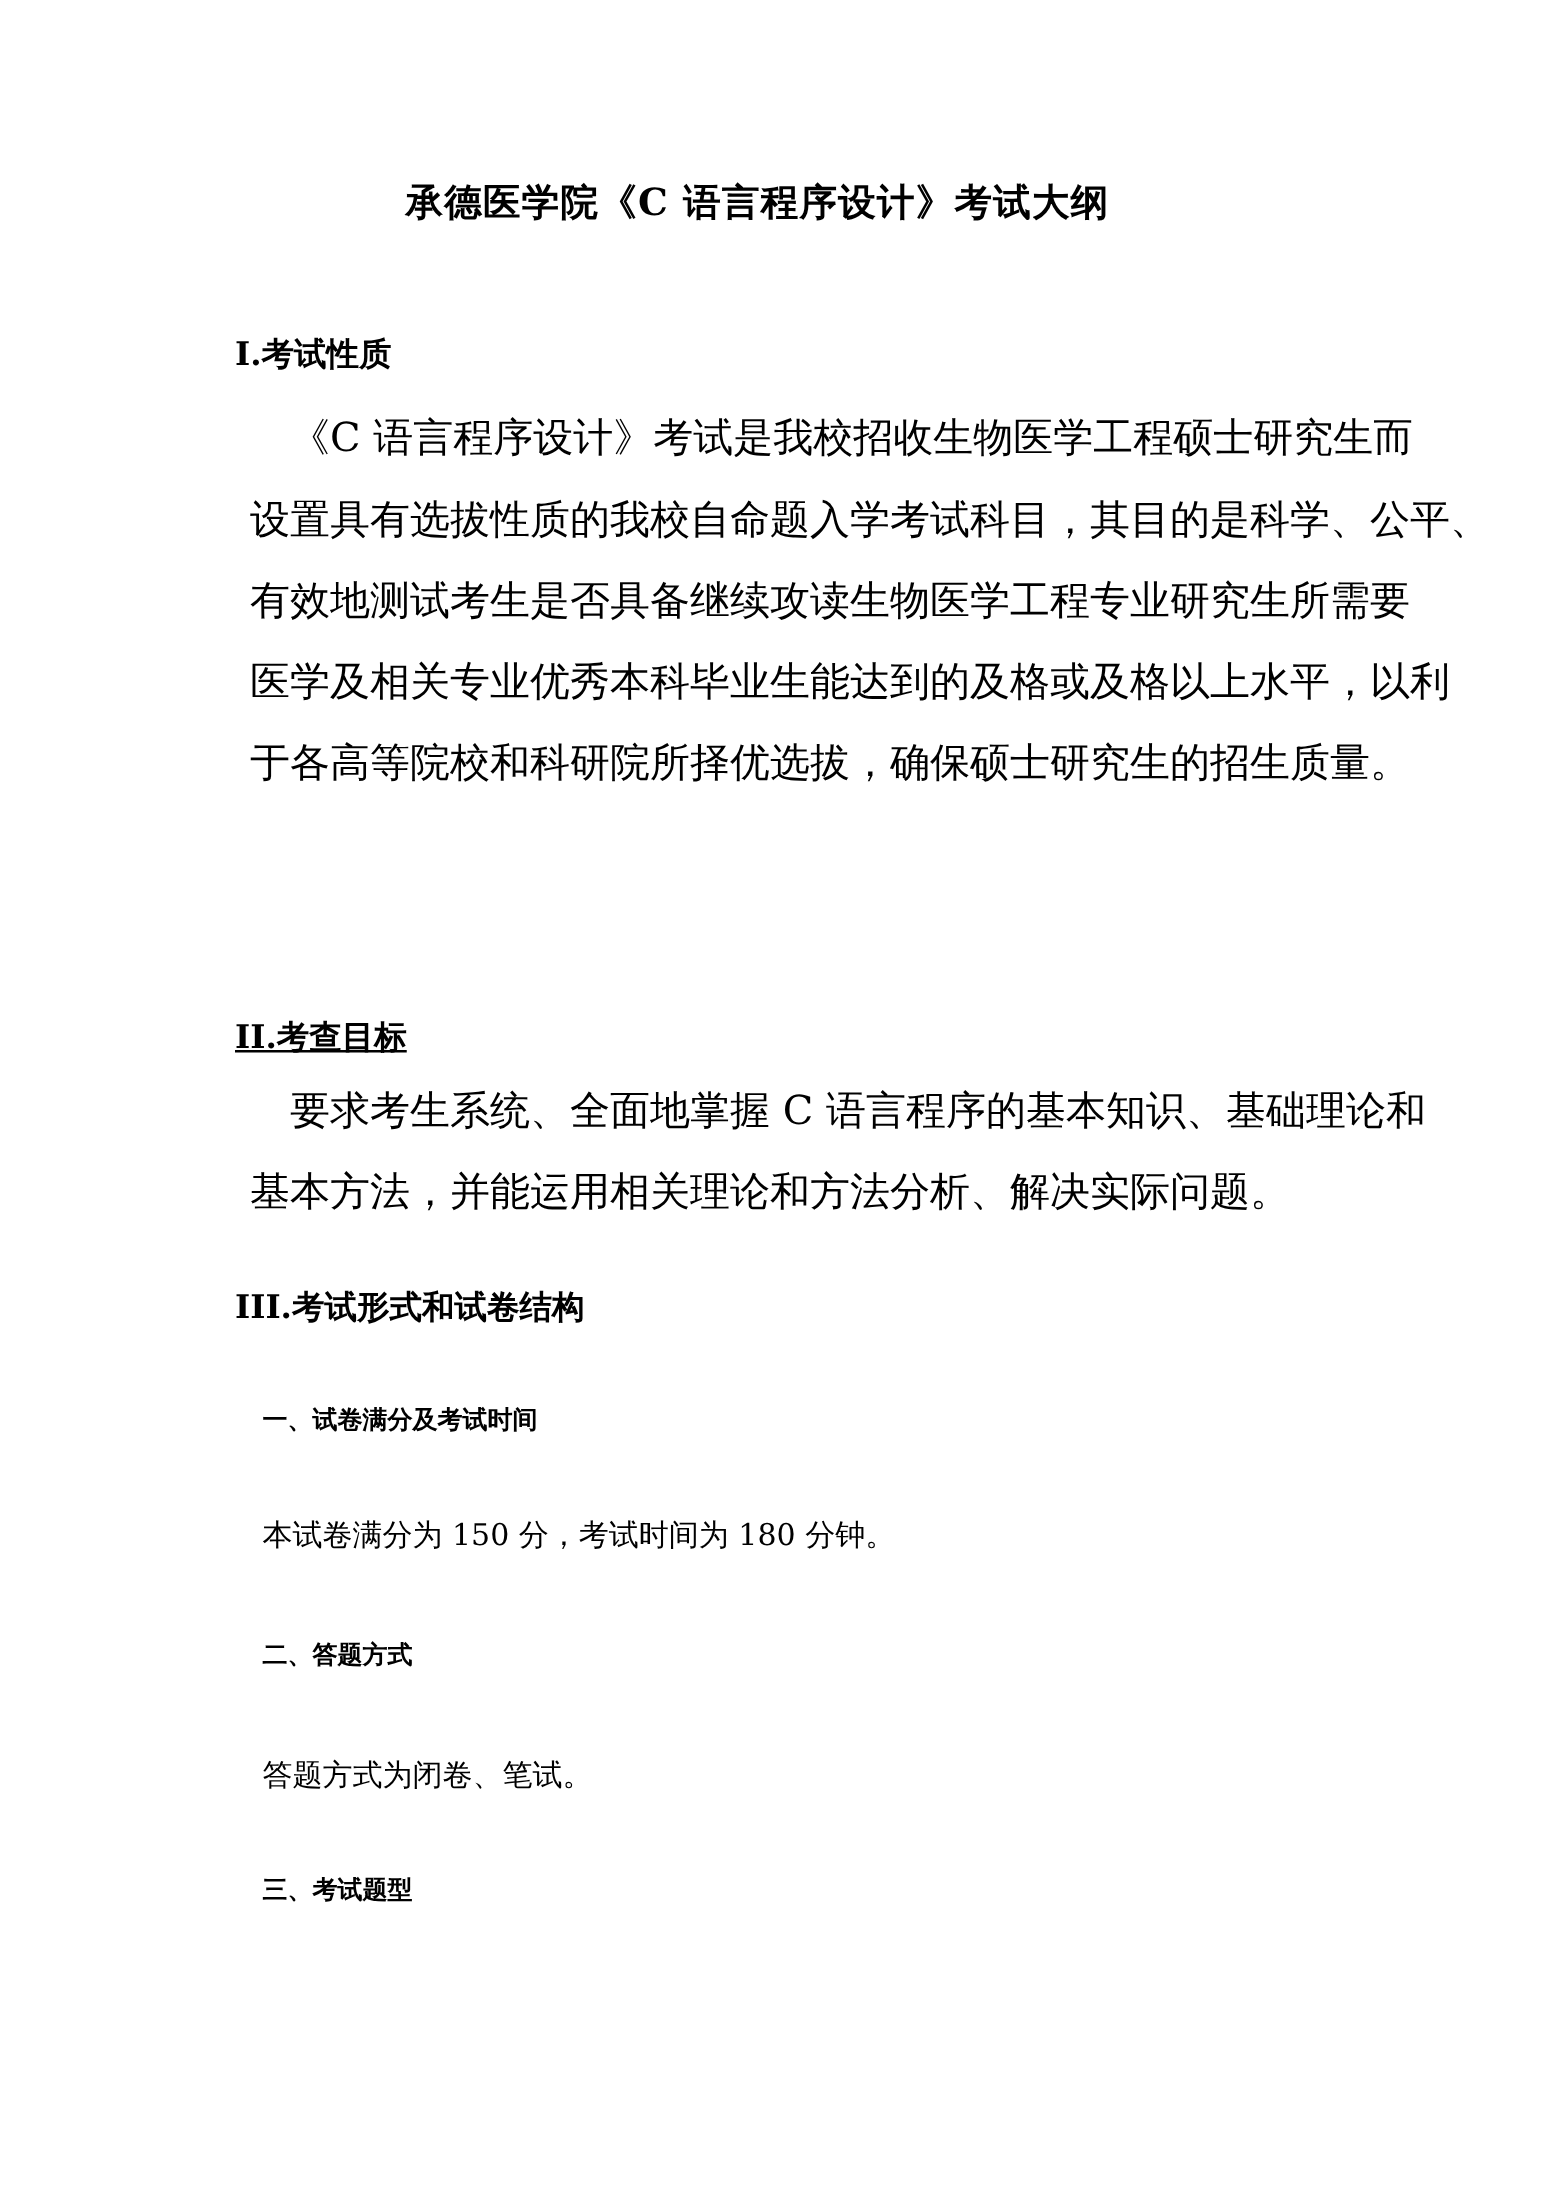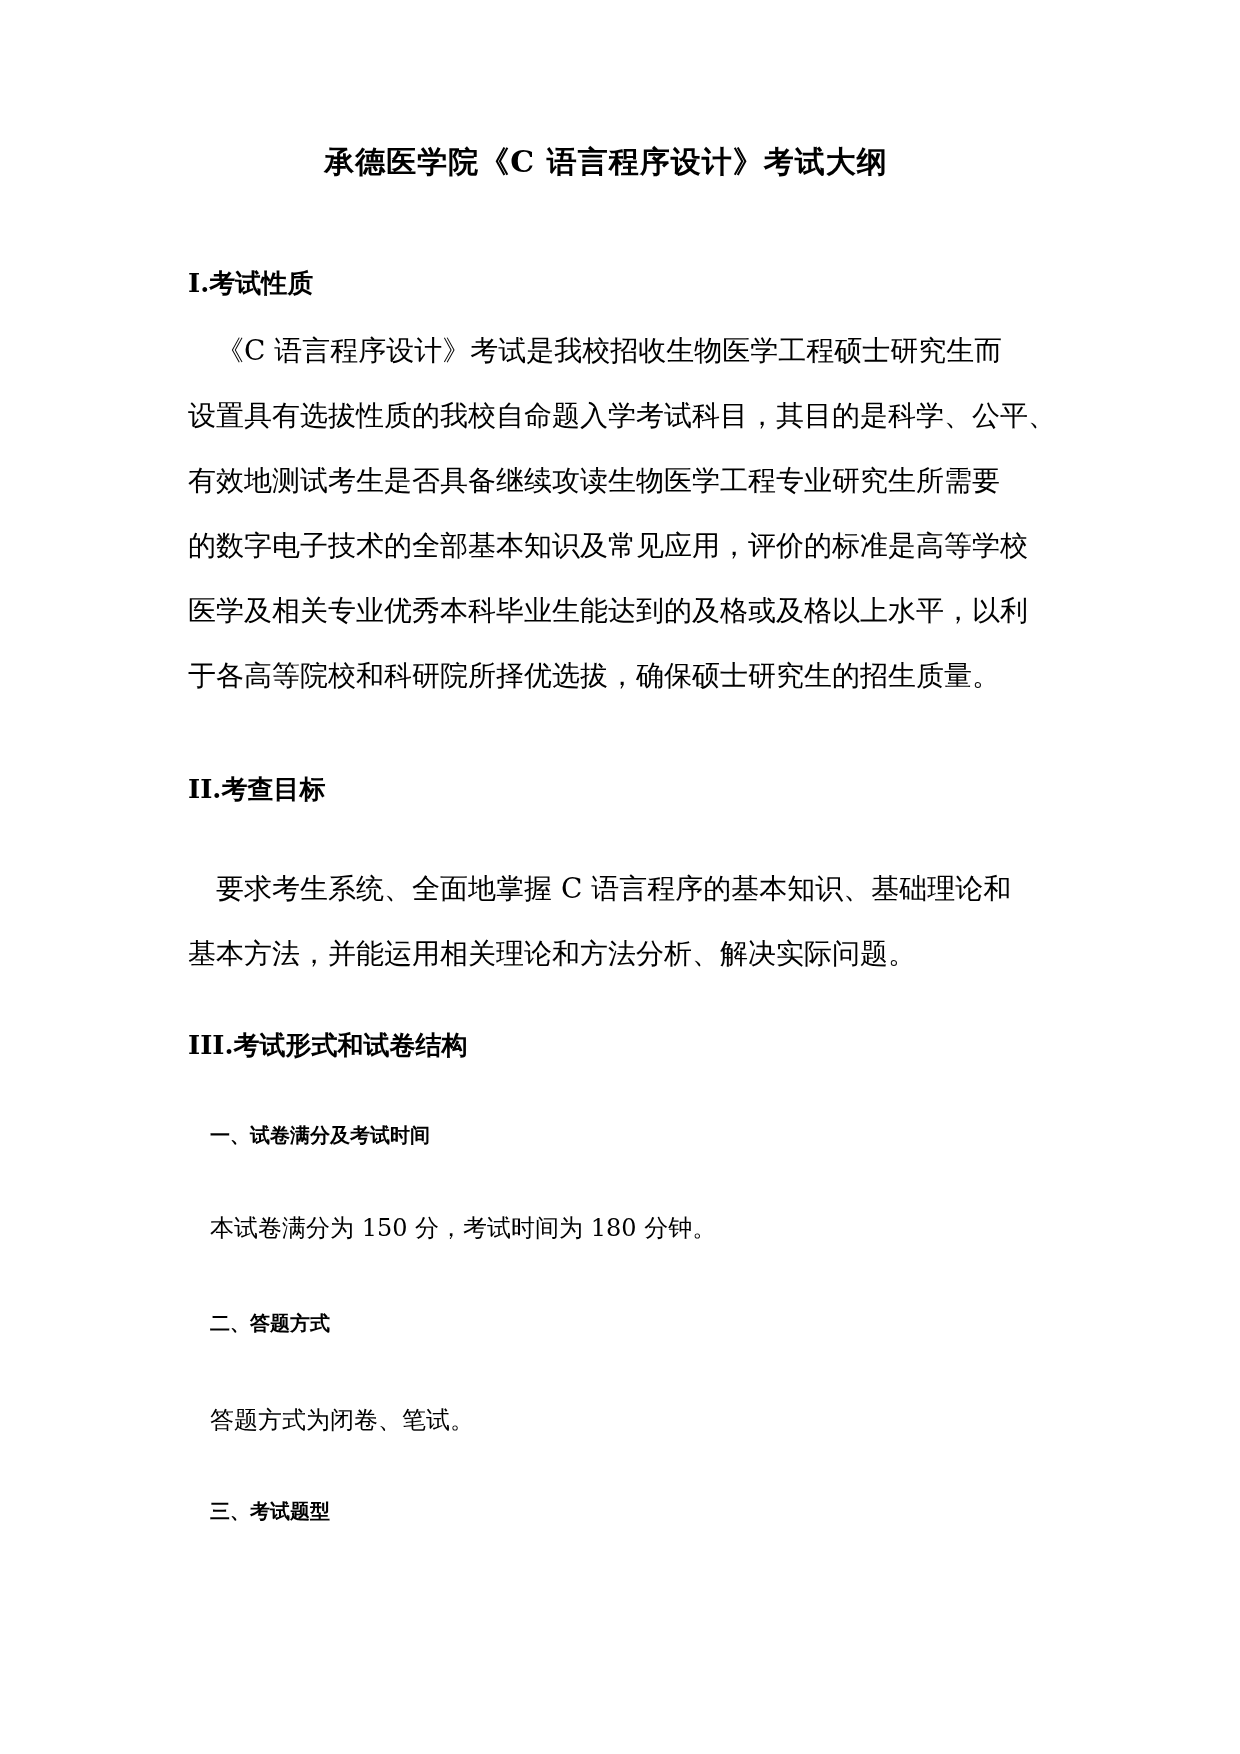--- a/index.html
+++ b/index.html
@@ -12,45 +12,44 @@
       position: absolute; top: 142px; left: 0; width: 1212px;
       text-align: center; font-size: 30px; font-weight: bold; letter-spacing: 1px;
     }
     .h1 {
       position: absolute; left: 188px; font-size: 26px; font-weight: bold;
     }
     .h2 {
       position: absolute; left: 210px; font-size: 20px; font-weight: bold;
     }
     .para {
-      position: absolute; left: 188px; width: 870px;
-      font-size: 28px; line-height: 65px; text-align: justify;
+      position: absolute; left: 200px; width: 870px;
+      font-size: 32px; line-height: 65px; text-align: justify;
     }
     .line { display: block; white-space: nowrap; }
     .body-line {
       position: absolute; left: 210px; font-size: 24px; white-space: nowrap;
     }
   </style>
 </head>
 <body>
 
 <div>
   <div class="title">承德医学院《C 语言程序设计》考试大纲</div>
 
   <div class="h1" style="top:232px;margin-top:34px;">I.考试性质</div>
   <div class="para" style="top:318px;">
     <span class="line">　《C 语言程序设计》考试是我校招收生物医学工程硕士研究生而</span>
     <span class="line">设置具有选拔性质的我校自命题入学考试科目，其目的是科学、公平、</span>
     <span class="line">有效地测试考生是否具备继续攻读生物医学工程专业研究生所需要</span>
-    <span class="line">的数字电子技术的全部基本知识及常见应用，评价的标准是高等学校</span>
     <span class="line">医学及相关专业优秀本科毕业生能达到的及格或及格以上水平，以利</span>
     <span class="line">于各高等院校和科研院所择优选拔，确保硕士研究生的招生质量。</span>
   </div>
 
-  <div class="h1" style="top:772px;">II.考查目标</div>
+  <div class="h1" style="top:812px;text-decoration:underline;">II.考查目标</div>
   <div class="para" style="top:856px;">
     <span class="line">　要求考生系统、全面地掌握 C 语言程序的基本知识、基础理论和</span>
     <span class="line">基本方法，并能运用相关理论和方法分析、解决实际问题。</span>
   </div>
 
   <div class="h1" style="top:1028px;">III.考试形式和试卷结构</div>
 
   <div class="h2" style="top:1122px;">一、试卷满分及考试时间</div>
   <div class="body-line" style="top:1212px;">本试卷满分为 150 分，考试时间为 180 分钟。</div>
 

